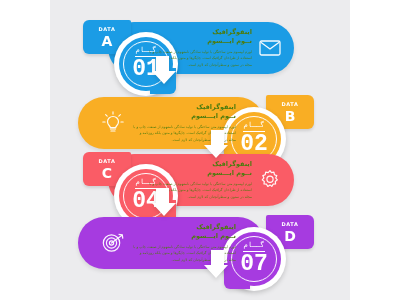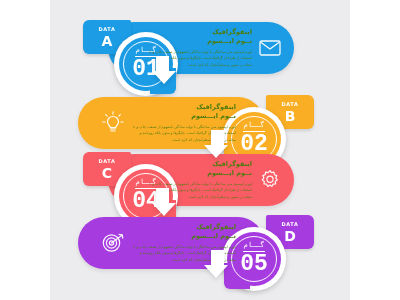--- a/index.html
+++ b/index.html
@@ -208,21 +208,21 @@
       <span class="dt-word">DATA</span>
       <span class="dt-letter">D</span>
     </div>
 
     <div class="badge-wrap">
       <div class="badge-ring"></div>
       <div class="badge-tail" style="background: rgb(166, 59, 224);"></div>
       <div class="badge-disc" style="background: rgb(166, 59, 224);">
         <div class="badge-inner-ring"></div>
         <div class="badge-step">گــام</div>
-        <div class="badge-num">05</div>
+        <div class="badge-num">07</div>
       </div>
     </div>
 
     <div class="icon-box">
       <svg width="24" height="22" viewBox="0 0 24 22">
         <circle cx="10.5" cy="11" r="8.2" fill="none" stroke="#fff" stroke-width="1.2"></circle>
         <circle cx="10.5" cy="11" r="5.1" fill="none" stroke="#fff" stroke-width="1.2"></circle>
         <circle cx="10.5" cy="11" r="2.1" fill="none" stroke="#fff" stroke-width="1.2"></circle>
         <path d="M10.5 11 L21 3.2" stroke="#fff" stroke-width="1.2" stroke-linecap="round"></path>
         <path d="M17.6 2.4 L21.3 2.9 L21.8 6.6" fill="none" stroke="#fff" stroke-width="1.2" stroke-linejoin="round"></path>

